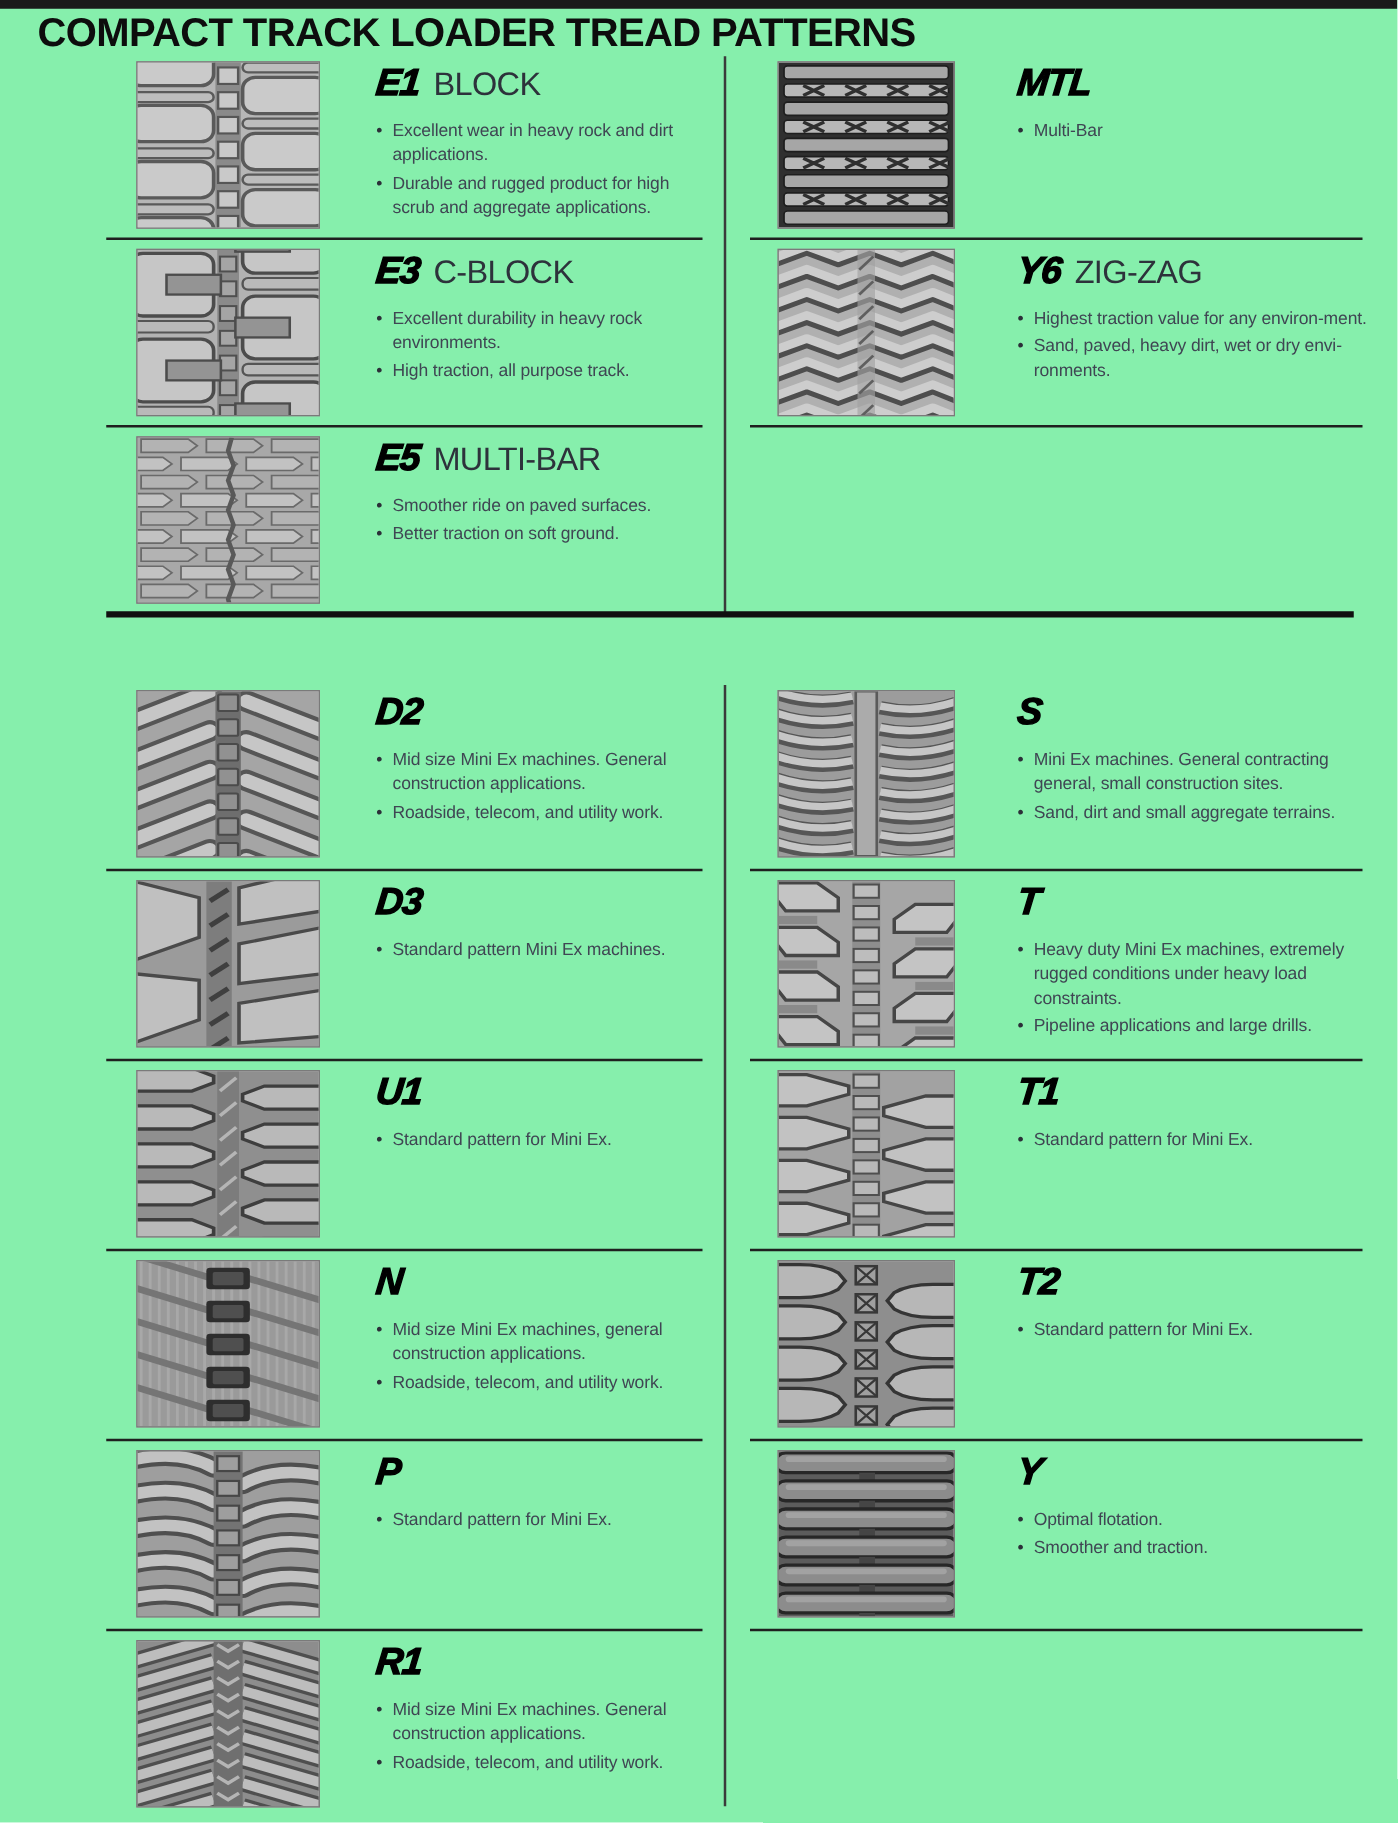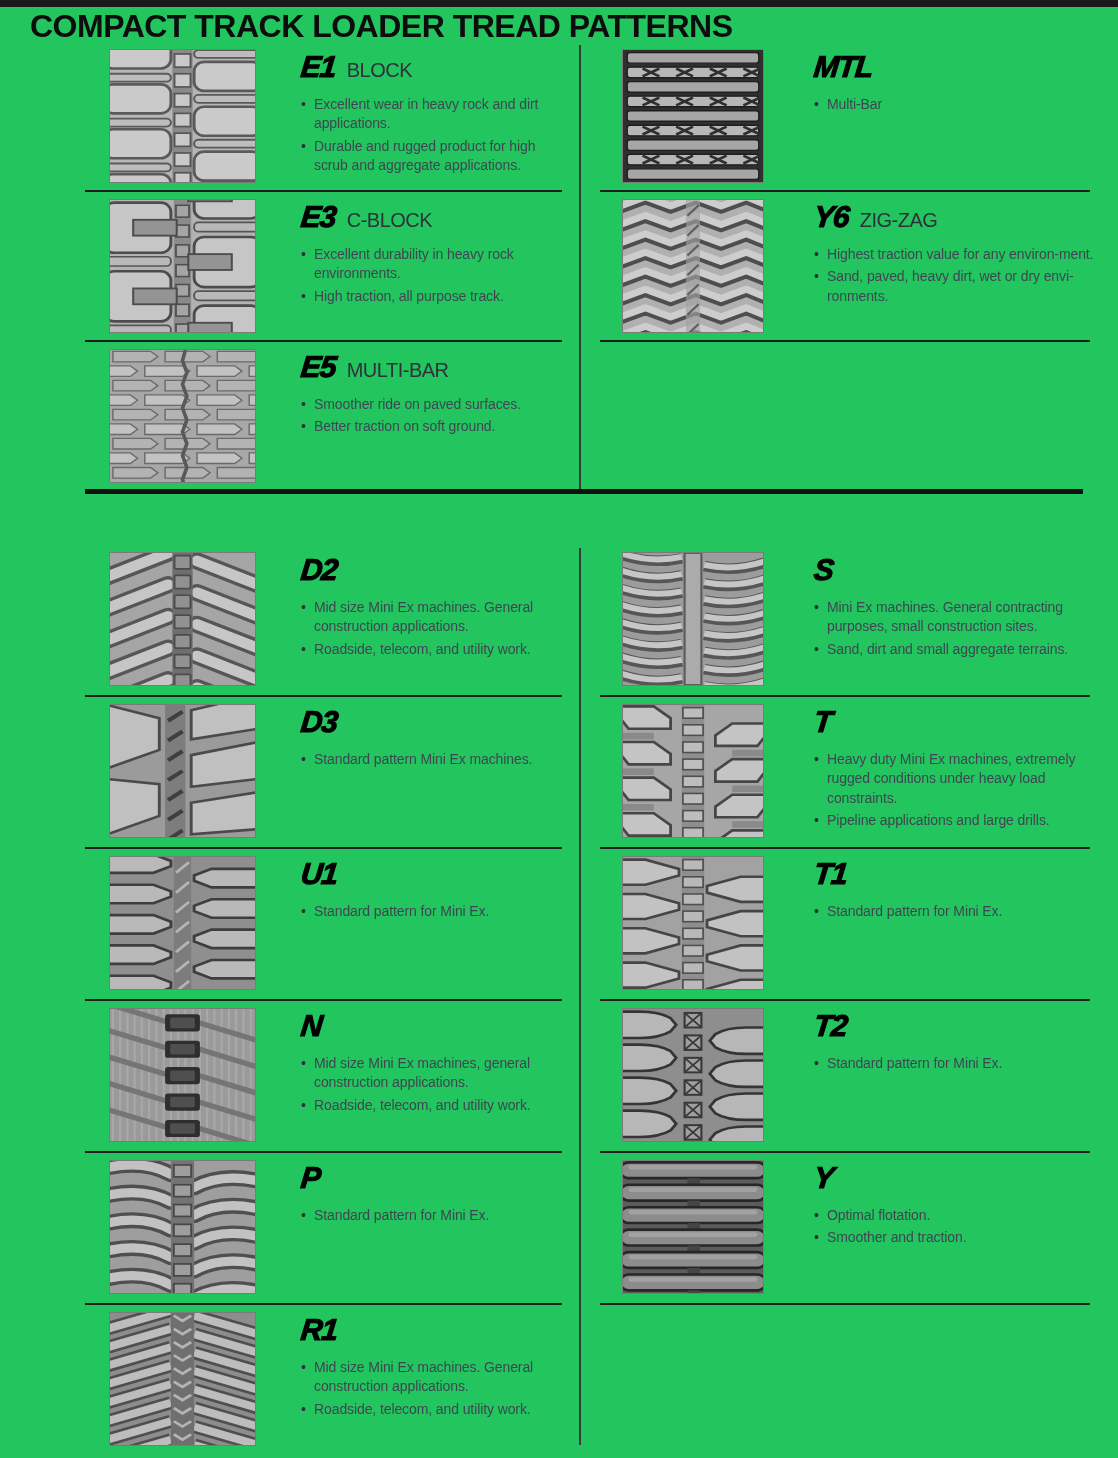--- a/index.html
+++ b/index.html
@@ -1,17 +1,17 @@
 <!DOCTYPE html>
 <html><head>
 <meta charset="utf-8">
 <style>
   html,body{margin:0;padding:0;background:#ffffff;}
   .page{
-    position:relative;width:1118px;height:1458px;background:#22c55e;
+    position:relative;width:1118px;height:1458px;background:#86efac;
     overflow:hidden;font-family:"Liberation Sans",sans-serif;color:#111;
   }
   .topbar{position:absolute;top:0;left:0;width:100%;height:7px;background:#1a1a1a;}
   .sec-title{
     position:absolute;left:30px;margin:0;font-size:32px;font-weight:bold;
     color:#0d0d0d;letter-spacing:-0.5px;white-space:nowrap;
   }
   .t1pos{top:8px;}
   .t2pos{top:503px;}
   .col{position:absolute;}
@@ -30,21 +30,21 @@
   .col-right .img{margin-left:22px;width:140px;}
   .img svg{display:block;width:100%;height:100%;}
   .text{margin-left:45px;}
   .col-right .text{margin-left:50px;}
   .hd{display:flex;align-items:baseline;gap:11px;margin-top:1px;}
   .code{
     display:inline-block;font-style:italic;font-weight:bold;font-size:30px;
     letter-spacing:-1px;color:#000;transform:skewX(-6deg);
     -webkit-text-stroke:1.1px #000;
   }
-  .pname{font-size:20px;color:#2d323b;letter-spacing:-0.5px;font-weight:normal;}
+  .pname{font-size:26px;color:#2d323b;letter-spacing:-0.5px;font-weight:normal;}
   ul.bullets{
     list-style:none;margin:11px 0 0;padding:0;width:252px;color:#3f4653;
     font-size:14px;line-height:1.38;letter-spacing:-0.1px;
   }
   .col-right ul.bullets{width:280px;}
   ul.bullets li{position:relative;padding-left:13px;margin-bottom:3px;}
   ul.bullets li::before{content:"\2022";position:absolute;left:0;top:0;color:#2b2f38;}
   .vdivider{position:absolute;left:579px;width:2px;background:#3a3a3a;}
   .vd1{top:45px;height:448px;}
   .vd2{top:548px;height:897px;}
@@ -586,21 +586,21 @@
             <path d="M102,98 Q80,106 58,101" fill="none" stroke="#565656" stroke-width="8"></path>
             <path d="M102,97 Q80,105 58,100" fill="none" stroke="#c6c6c6" stroke-width="4.5"></path>
             <rect x="44" width="12" height="100" fill="#ababab" stroke="#5a5a5a" stroke-width="1.5"></rect>
           </svg>
         </div>
         <div class="text">
           <div class="hd">
             <span class="code">S</span>
           </div>
           <ul class="bullets">
-            <li>Mini Ex machines. General contracting purposes, small construction sites.</li>
+            <li>Mini Ex machines. General contracting general, small construction sites.</li>
             <li>Sand, dirt and small aggregate terrains.</li>
           </ul>
         </div>
       </div>
       <div class="row">
         <div class="img">
           <svg viewBox="0 0 100 100" preserveAspectRatio="none" xmlns="http://www.w3.org/2000/svg" aria-hidden="true">
             <rect width="100" height="100" fill="#a6a6a6"></rect>
             <polygon points="-2,1 22,1 34,10 34,18 4,18 -2,10" fill="#c4c4c4" stroke="#464646" stroke-width="2"></polygon>
             <rect x="-2" y="21" width="24" height="5" fill="#8a8a8a"></rect>

